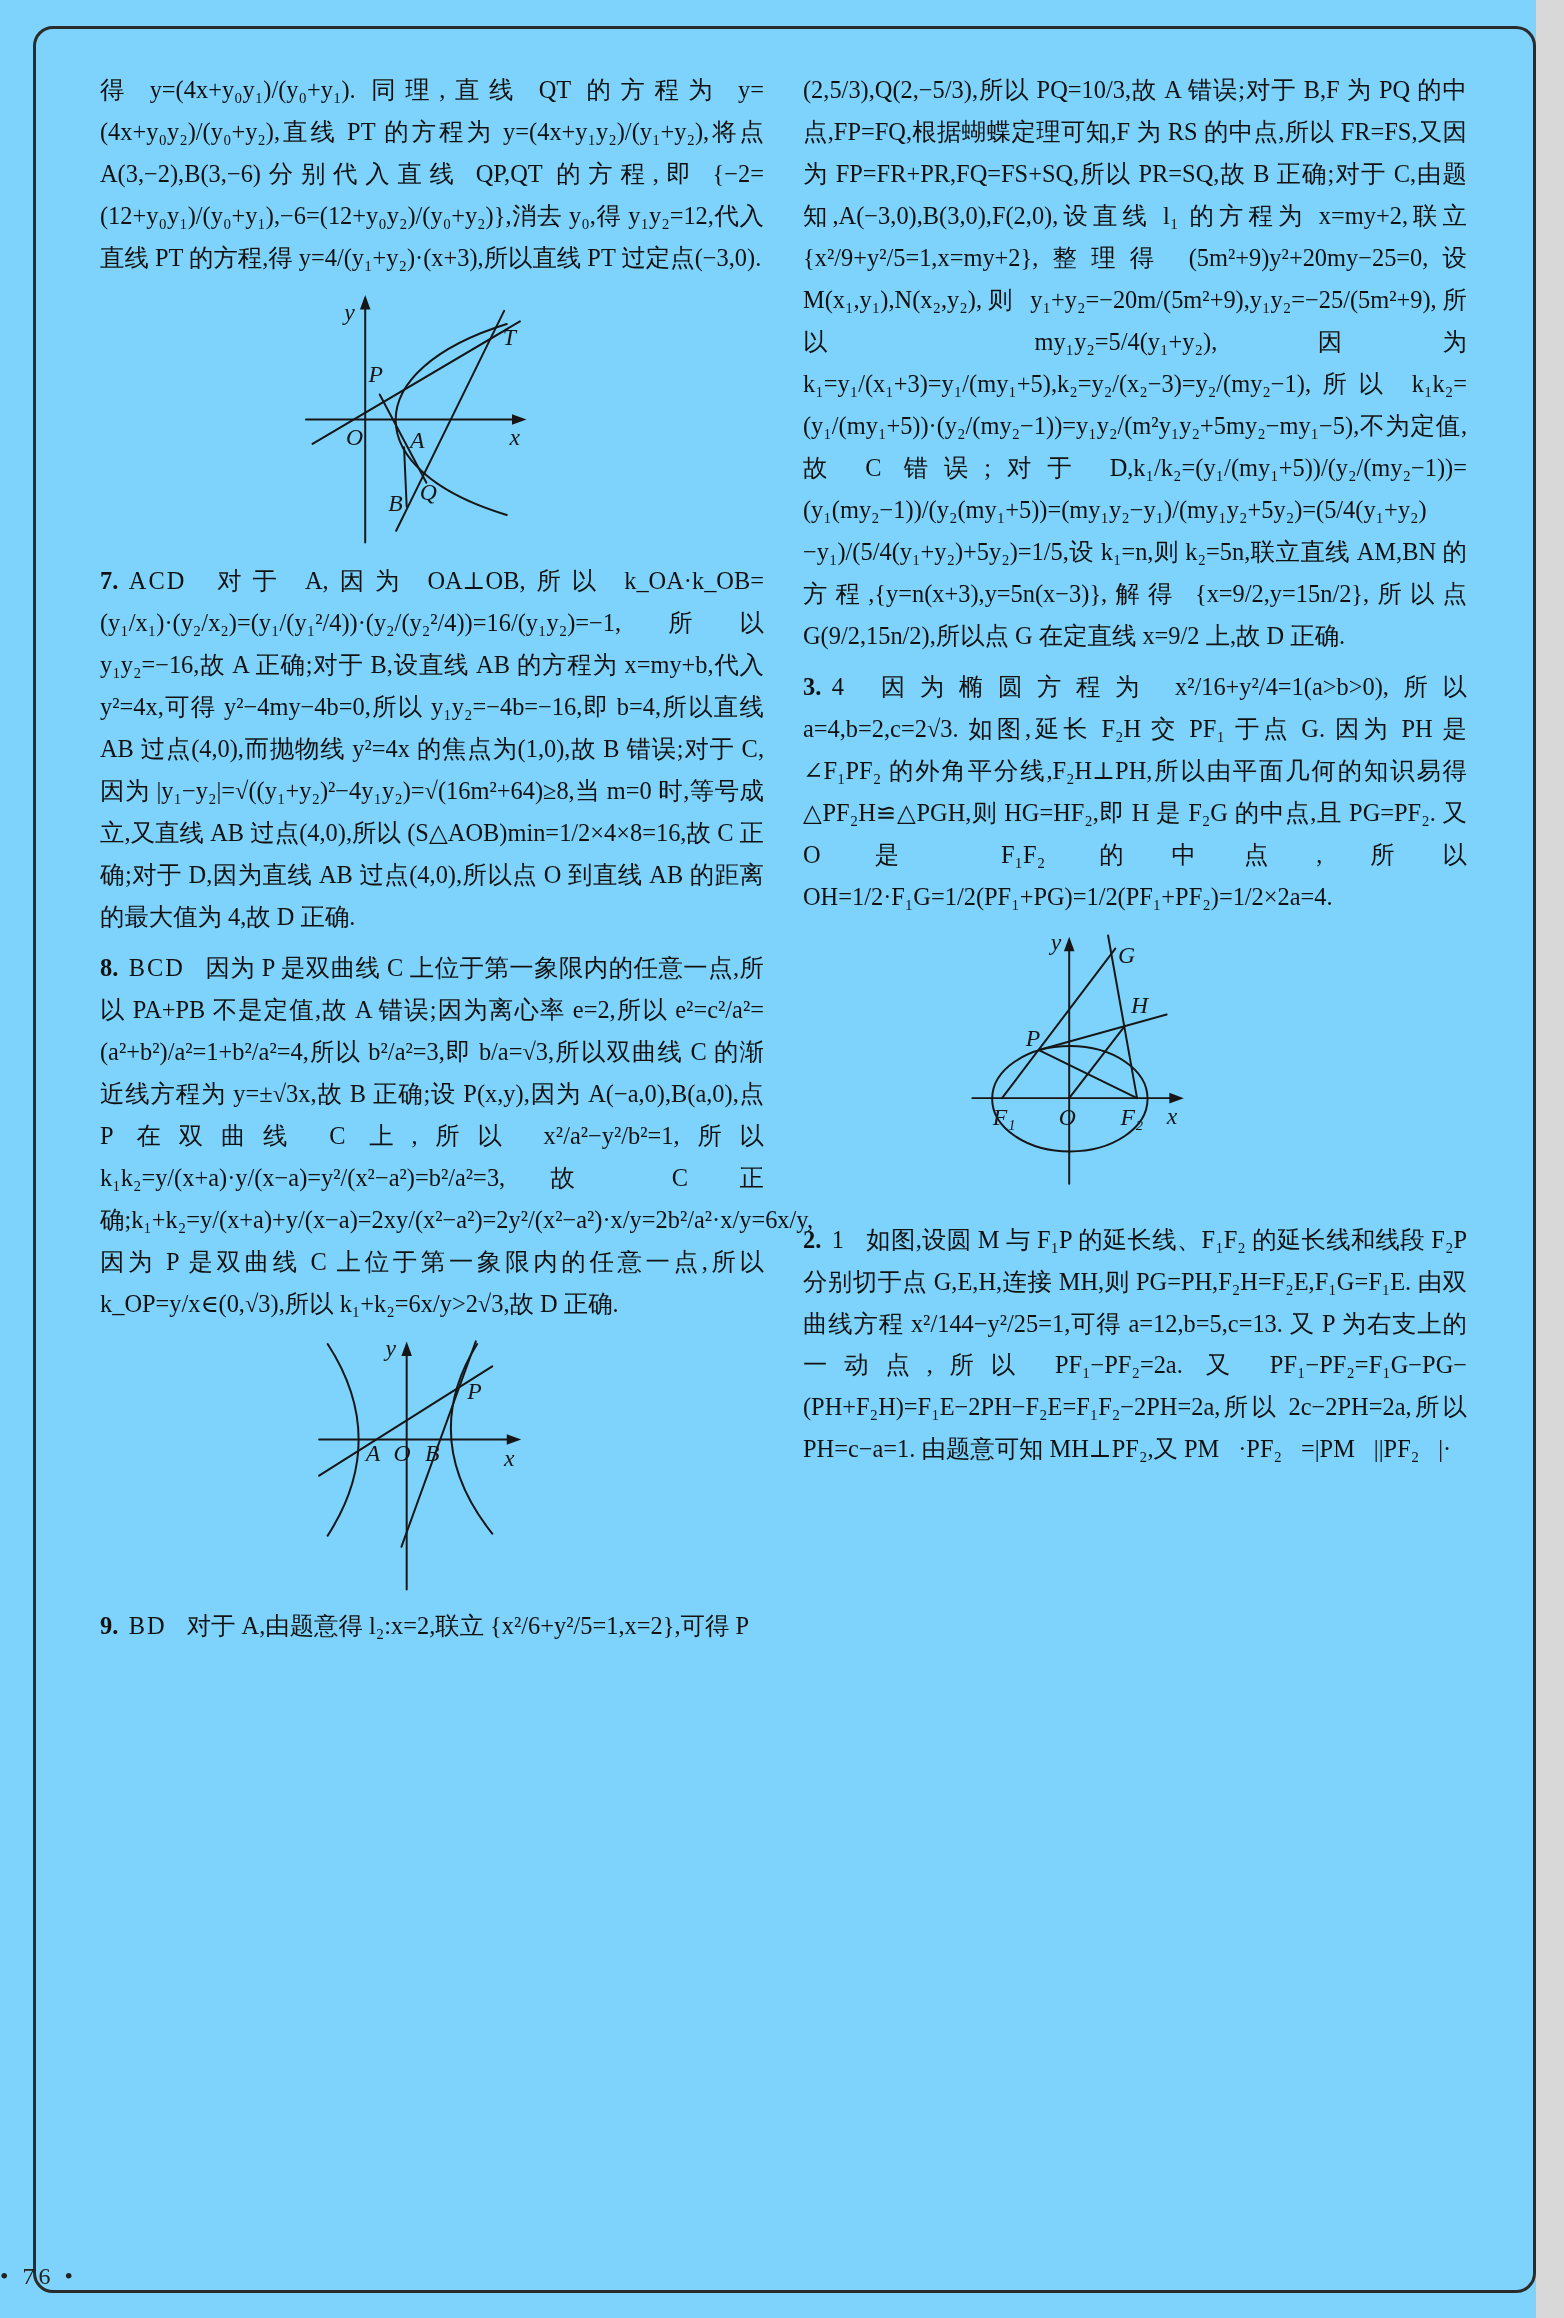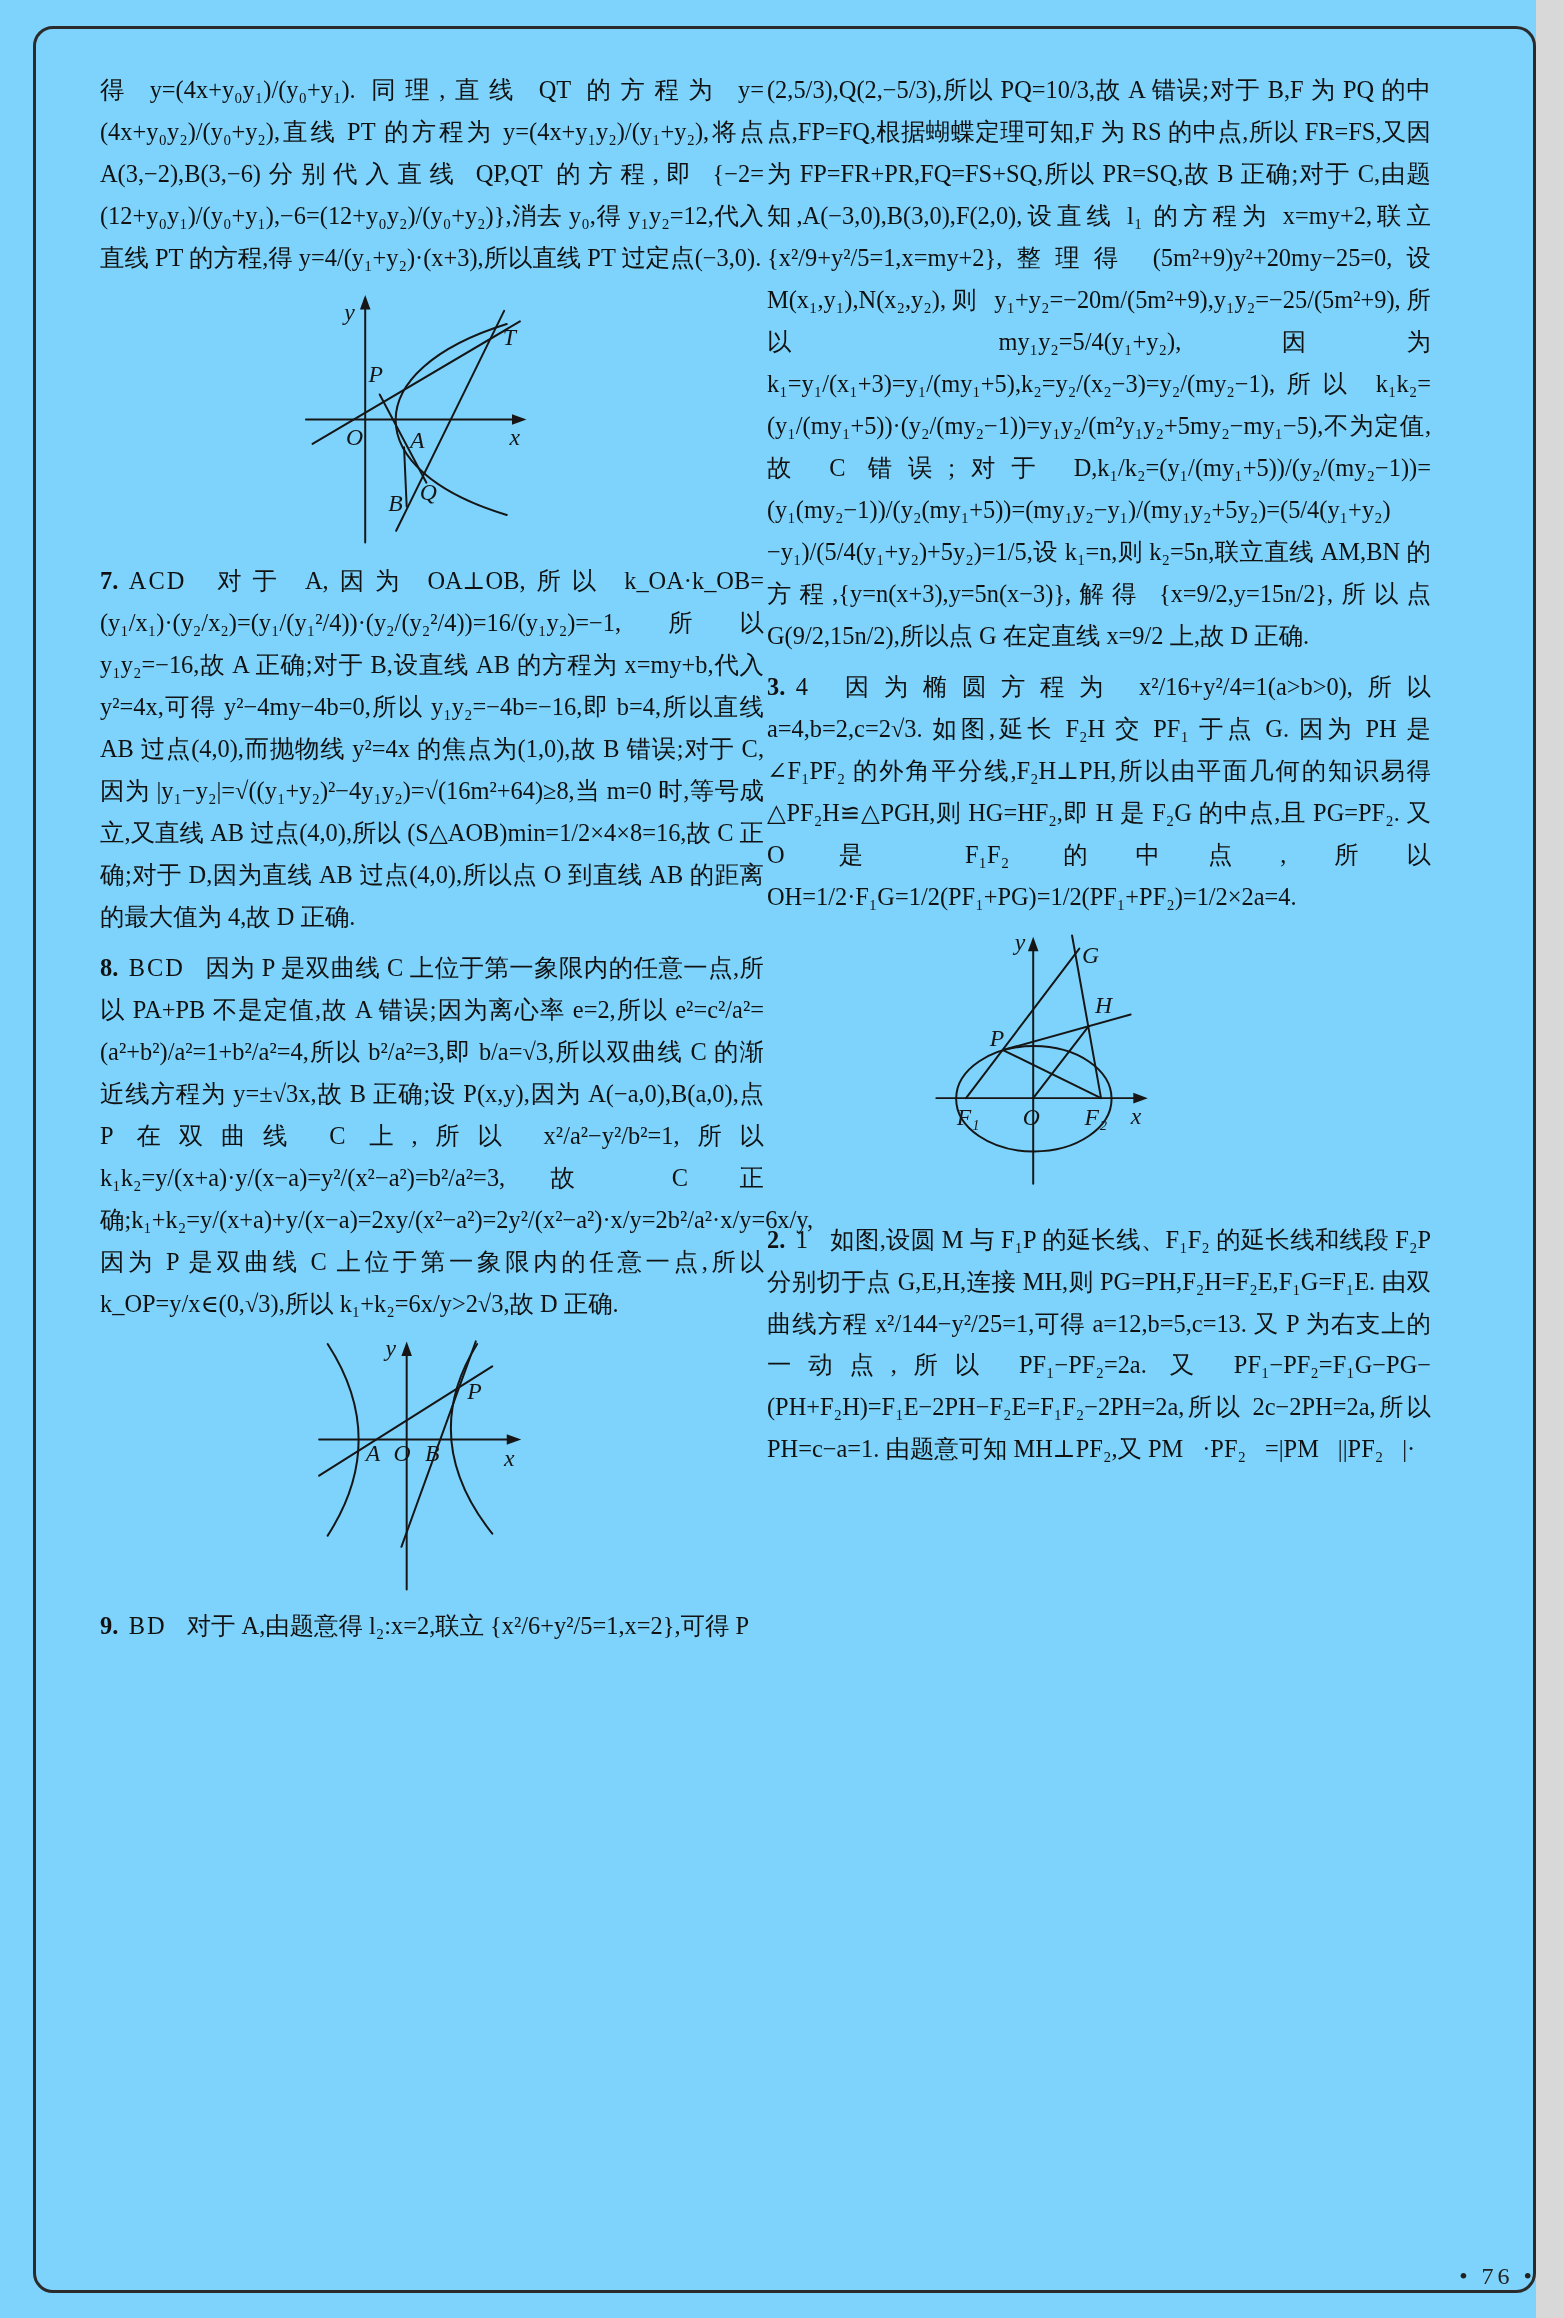--- a/index.html
+++ b/index.html
@@ -3,33 +3,33 @@
 <meta charset="utf-8">
 <style>
   html,body{margin:0;padding:0;background:#d8d8d8;}
   .sheet{position:relative;width:1536px;height:2319px;background:#7dd3fc;
          font-family:"Liberation Serif","DejaVu Serif",serif;color:#111;overflow:hidden;}
   .frame{position:absolute;left:33px;top:26px;width:1497px;height:2261px;
          border:3.3px solid #2b2b2b;border-radius:20px;pointer-events:none;}
   .col{position:absolute;top:69px;width:664px;font-size:24.4px;line-height:1.72;
        text-align:justify;text-justify:inter-ideograph;}
   .col-left{left:100px;}
-  .col-right{left:767px;}
+  .col-right{left:803px;}
   .col p{margin:0 0 9.2px 0;}
   .qnum{font-weight:bold;margin-right:10.5px;}
   .qans{margin-right:20px;letter-spacing:2px;}
   figure{margin:12px 0;padding:0;display:block;}
   .fig1,.fig2{margin-left:150px;}
   .fig3{margin-left:120px;}
   svg{display:block;}
   svg .stroke{stroke:#161616;stroke-width:3;fill:none;stroke-linecap:round;}
   svg .arrow{fill:#161616;stroke:none;}
   svg text{font-family:"Liberation Serif","DejaVu Serif",serif;
            font-style:italic;font-size:36px;fill:#161616;}
-  .footer{position:absolute;left:0;bottom:29px;width:100%;text-align:right;
+  .footer{position:absolute;left:0;bottom:29px;width:100%;text-align:left;
           font-size:24px;letter-spacing:4px;color:#222;}
 </style>
 </head>
 <body>
 
 <div class="sheet">
   <div class="frame"></div>
 
   <div class="col col-left">
 

